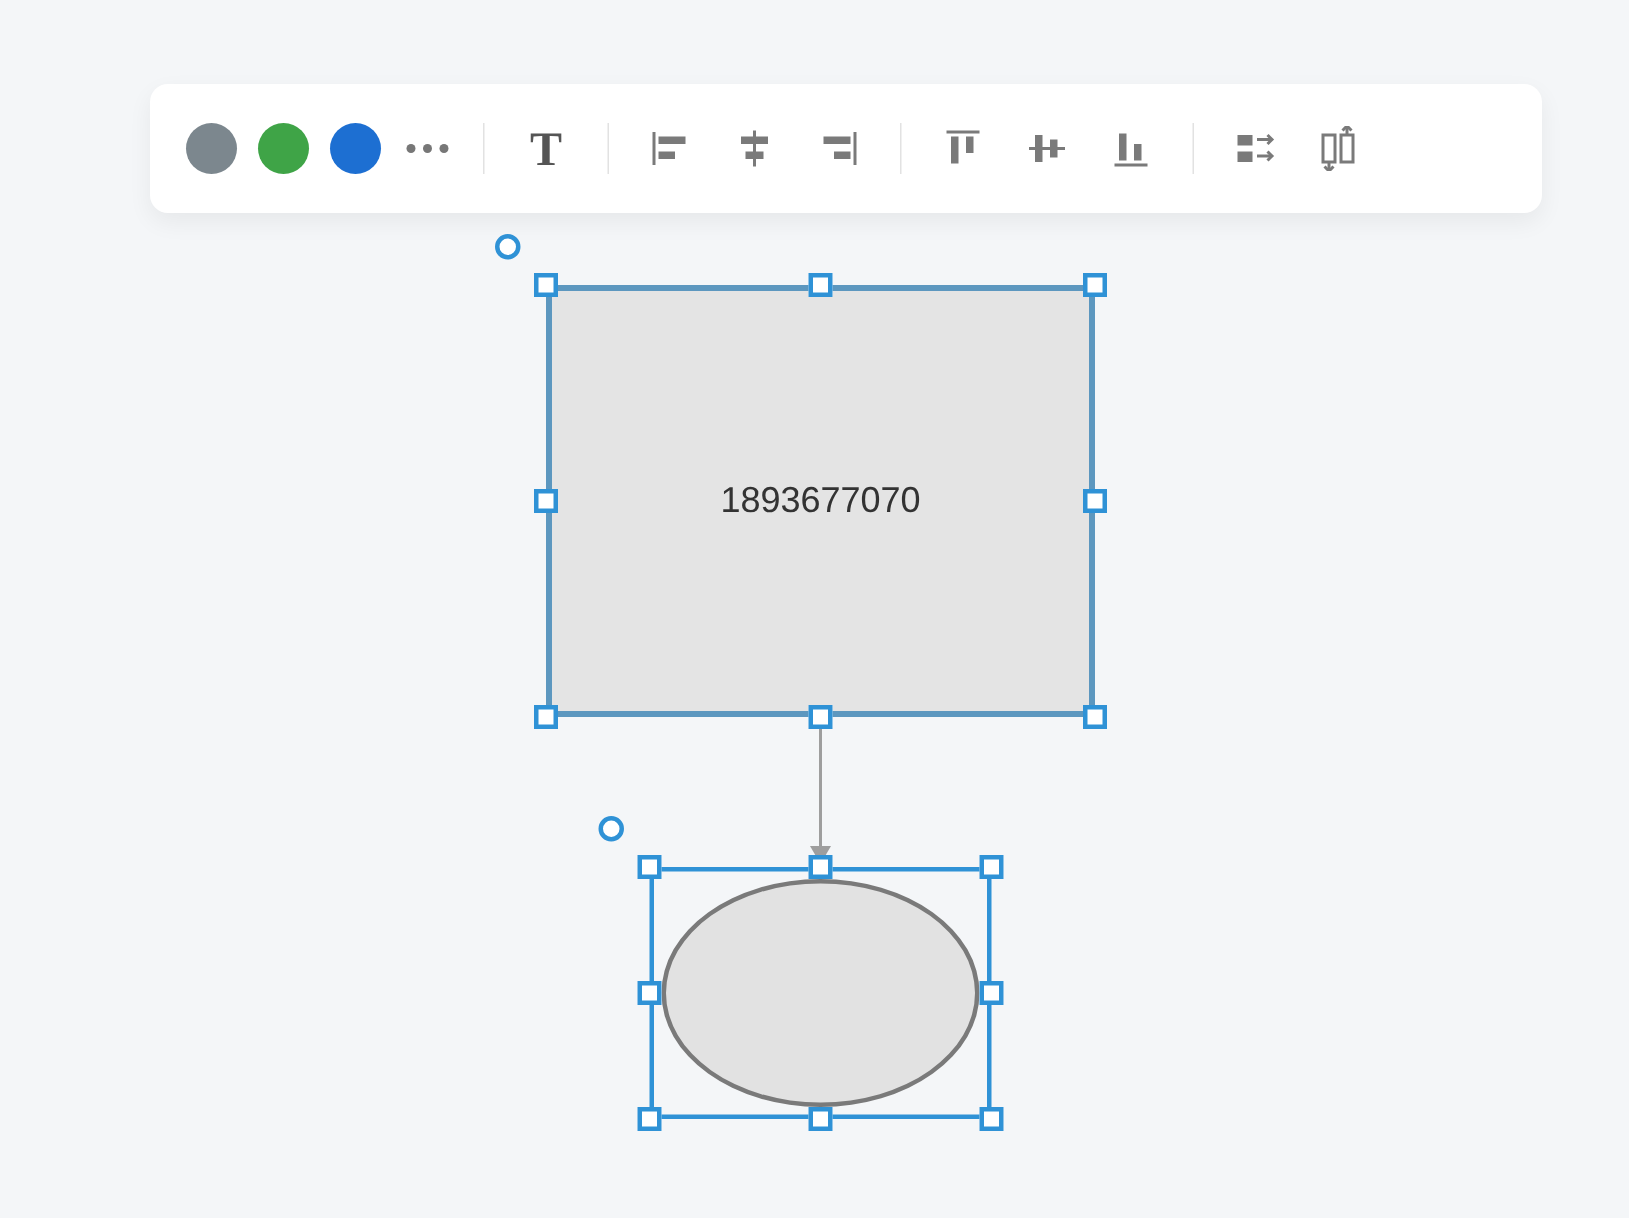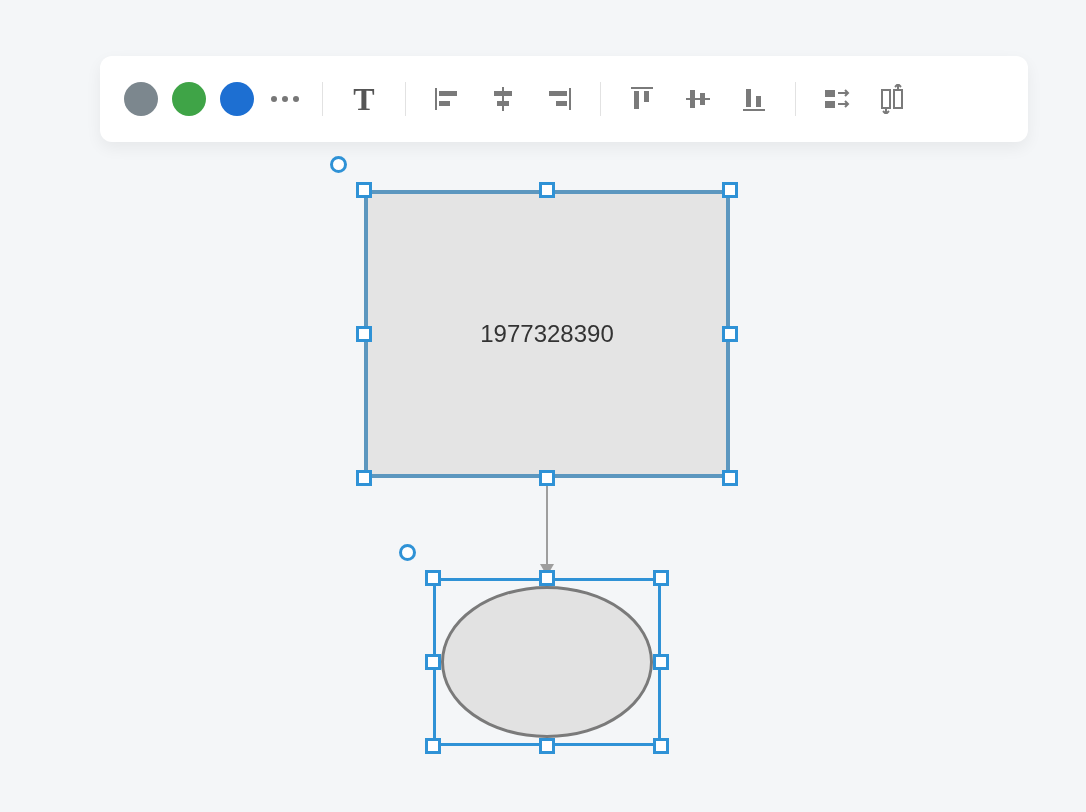--- a/index.html
+++ b/index.html
@@ -274,21 +274,21 @@
 
 <div class="canvas">
 
   <div class="connector">
     <div class="line"></div>
     <div class="arrowhead"></div>
   </div>
 
   <div class="shape-rect">
     <div class="fill"></div>
-    <div class="label">1977328390</div>
+    <div class="label">1893677070</div>
 
     <div class="rot-handle" style="left:-34px; top:-34px;"></div>
 
     <div class="sel-handle" style="left:-8px; top:-8px;"></div>
     <div class="sel-handle" style="left:175px; top:-8px;"></div>
     <div class="sel-handle" style="left:358px; top:-8px;"></div>
     <div class="sel-handle" style="left:-8px; top:136px;"></div>
     <div class="sel-handle" style="left:358px; top:136px;"></div>
     <div class="sel-handle" style="left:-8px; top:280px;"></div>
     <div class="sel-handle" style="left:175px; top:280px;"></div>

